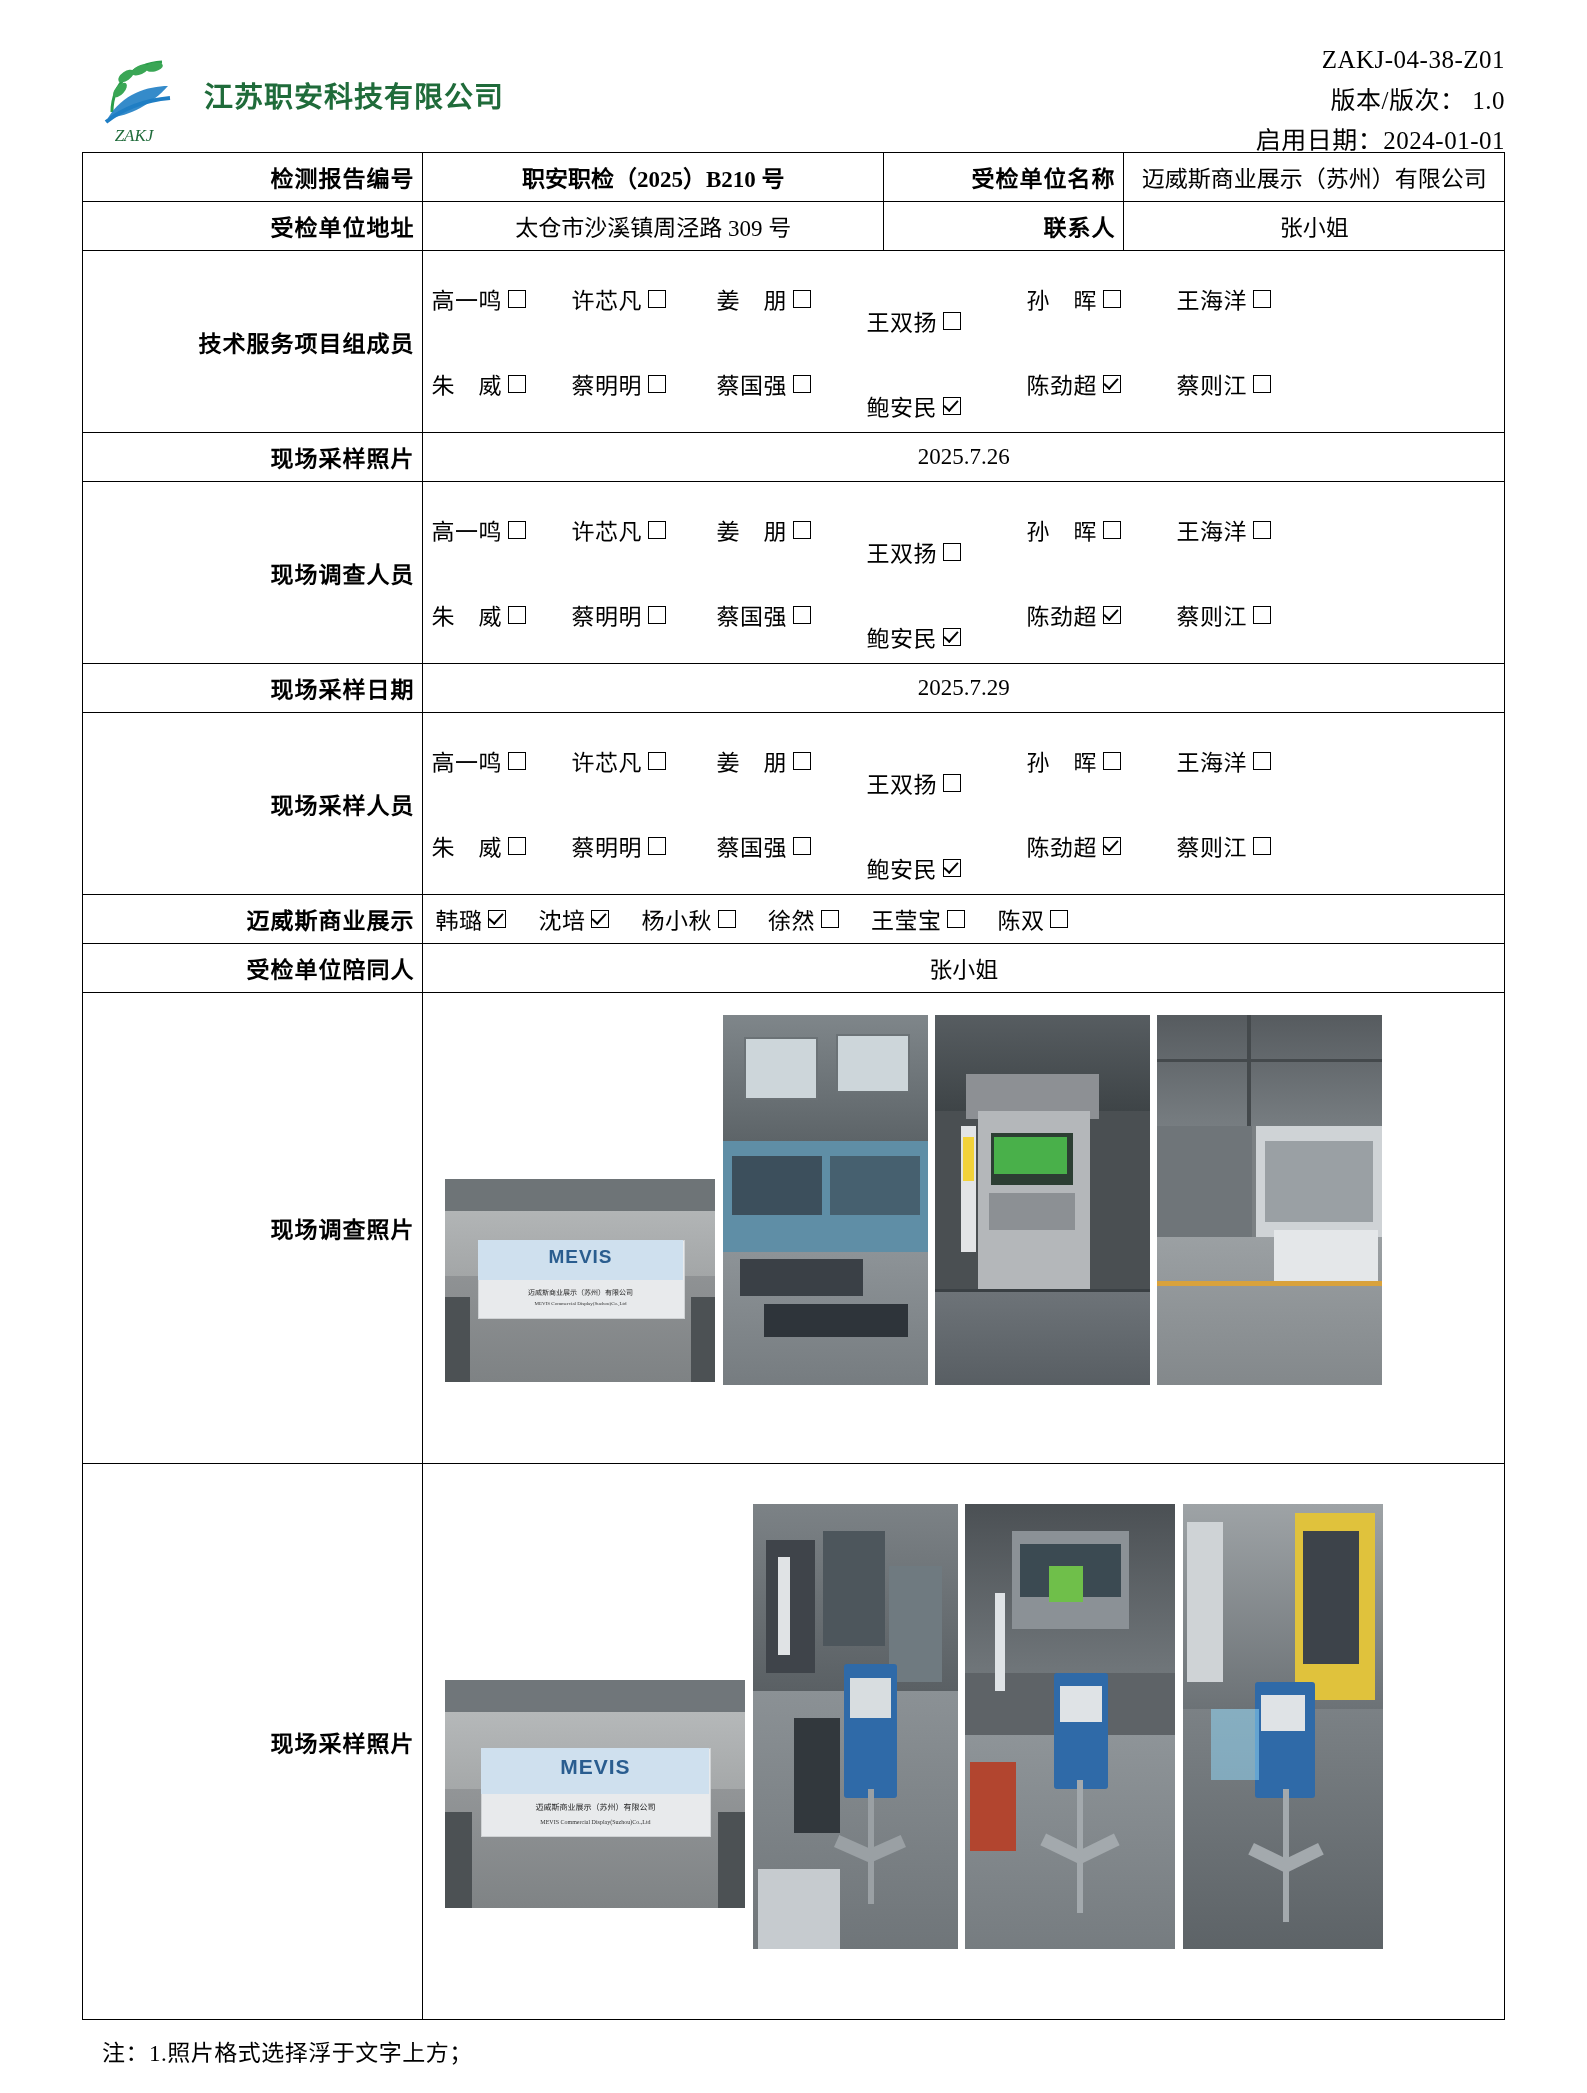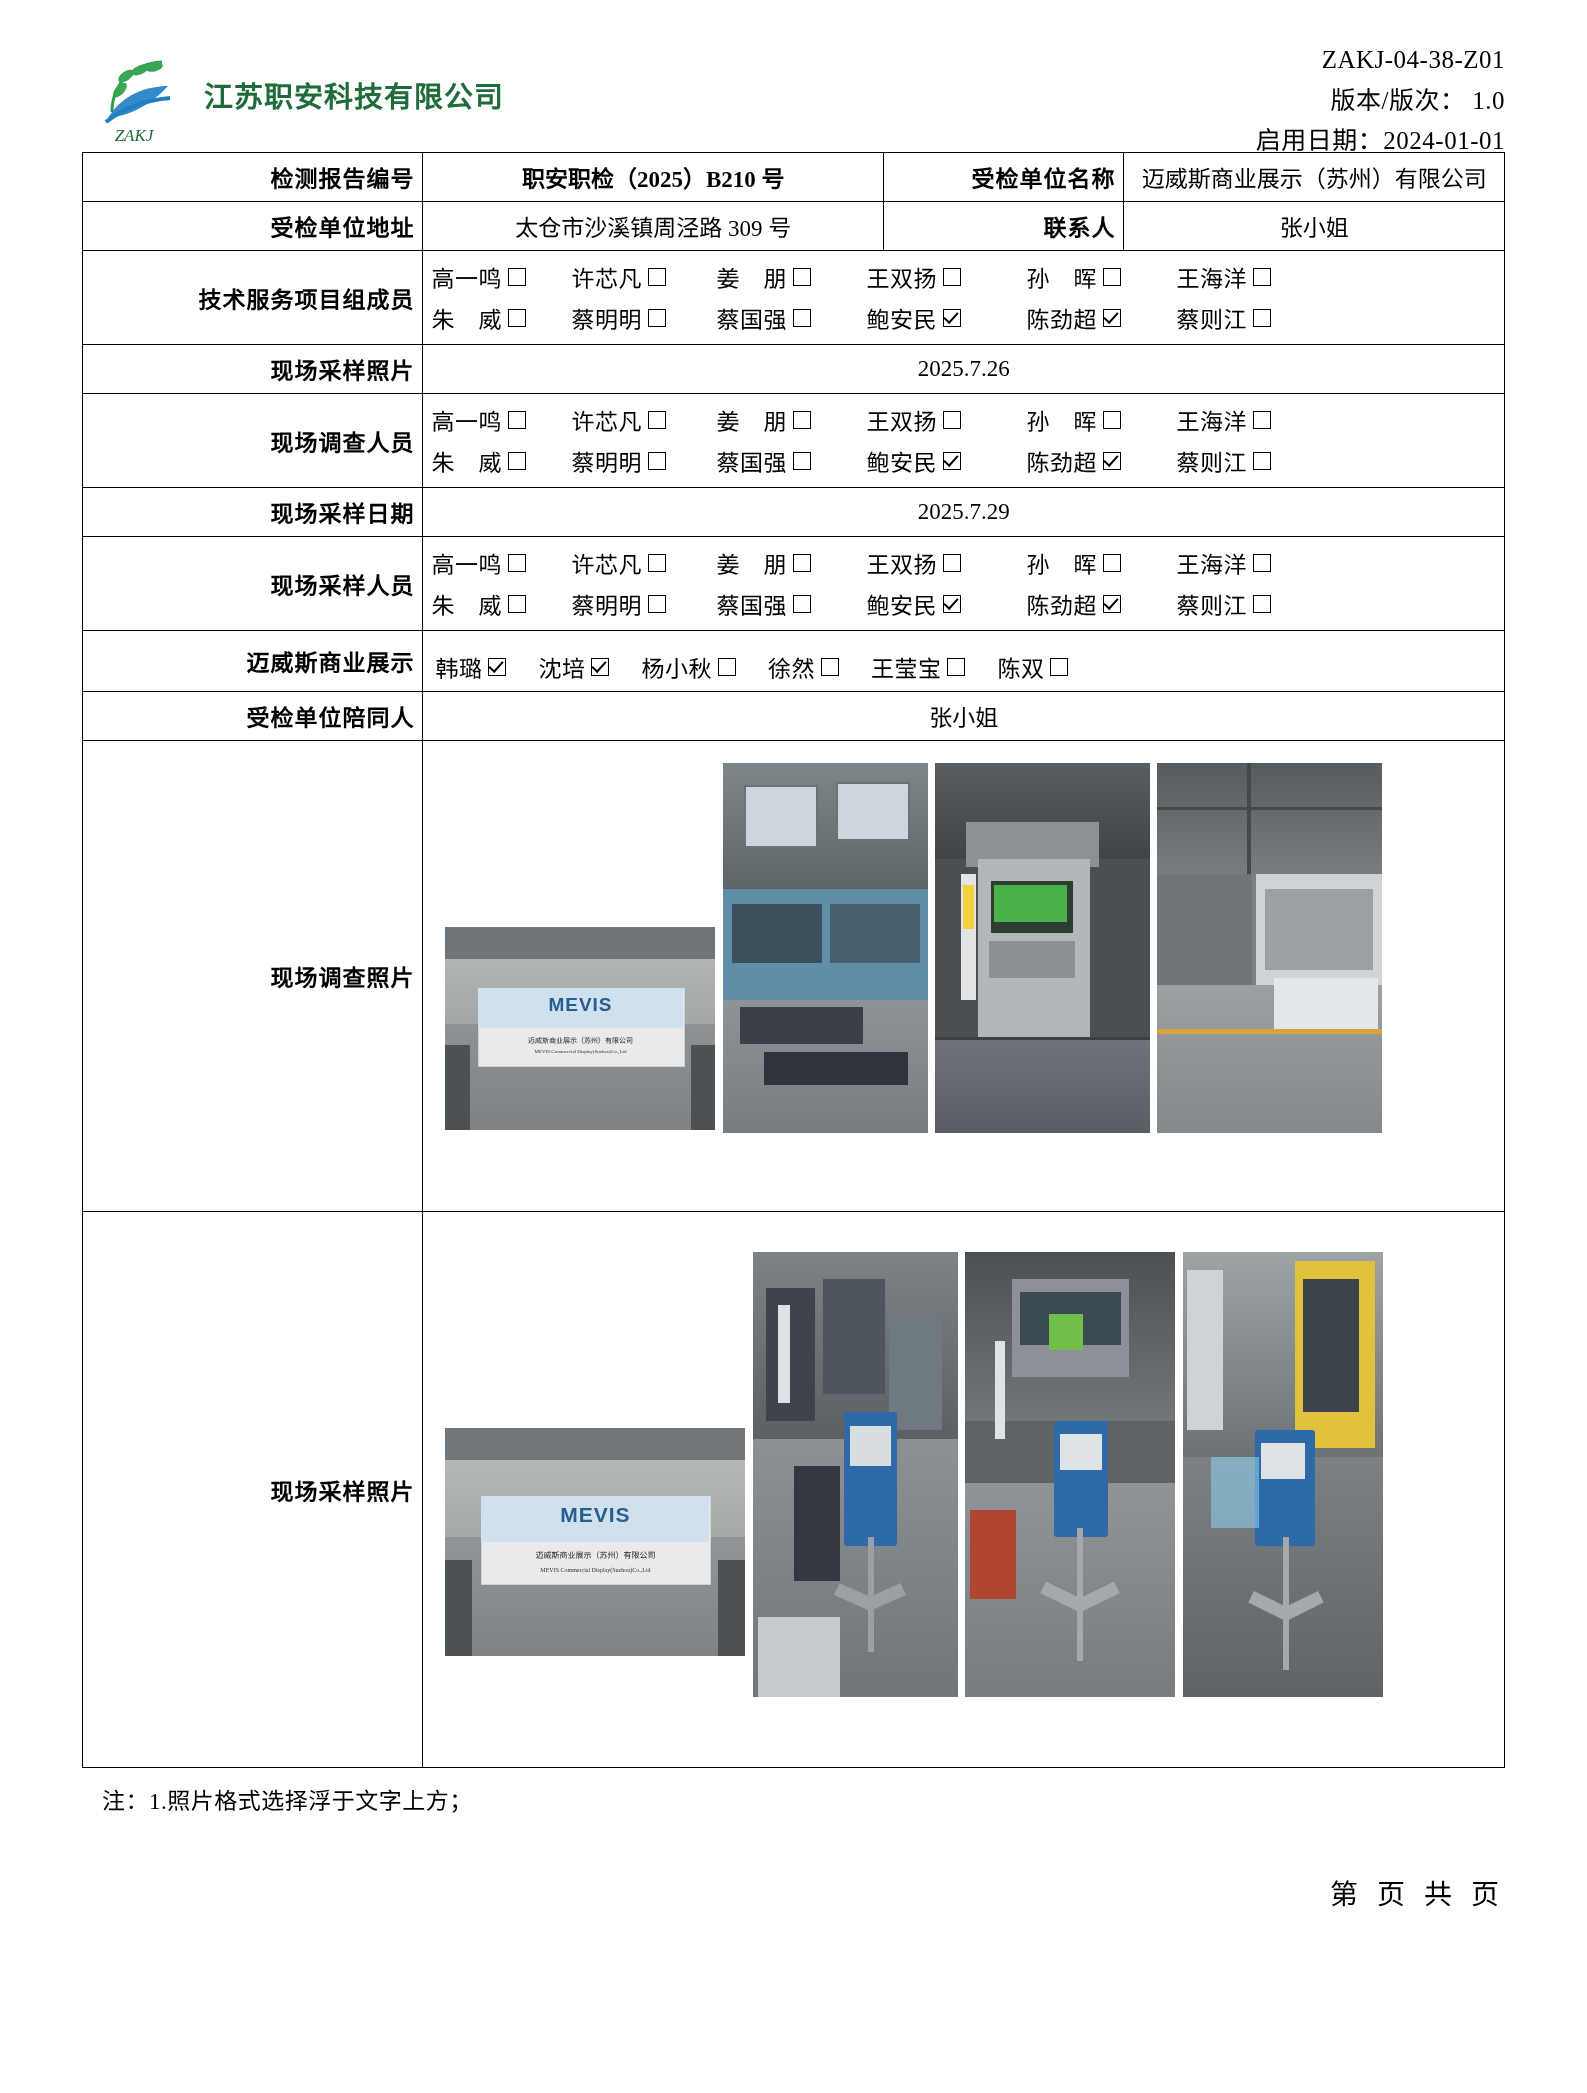--- a/index.html
+++ b/index.html
@@ -125,31 +125,30 @@
     height: 12px;
     border: solid #000;
     border-width: 0 2px 2px 0;
     transform: rotate(42deg);
   }
 
   
   .c1 { width: 140px; }
   .c2 { width: 145px; }
   .c3 { width: 150px; }
-  .c4 { width: 160px; }
+  .c4 { width: 160px; margin-top: 44px; }
   .c5 { width: 150px; }
   .c6 { width: 150px; }
 
   
   .labrow {
     display: flex;
     align-items: center;
     gap: 0;
     padding-left: 4px;
-    margin-top: 12px;
   }
   .labrow .mitem { margin-right: 32px; }
 
   
   .photo-cell {
     height: 470px;
     padding: 0 !important;
     position: relative;
   }
   .photo-strip {

